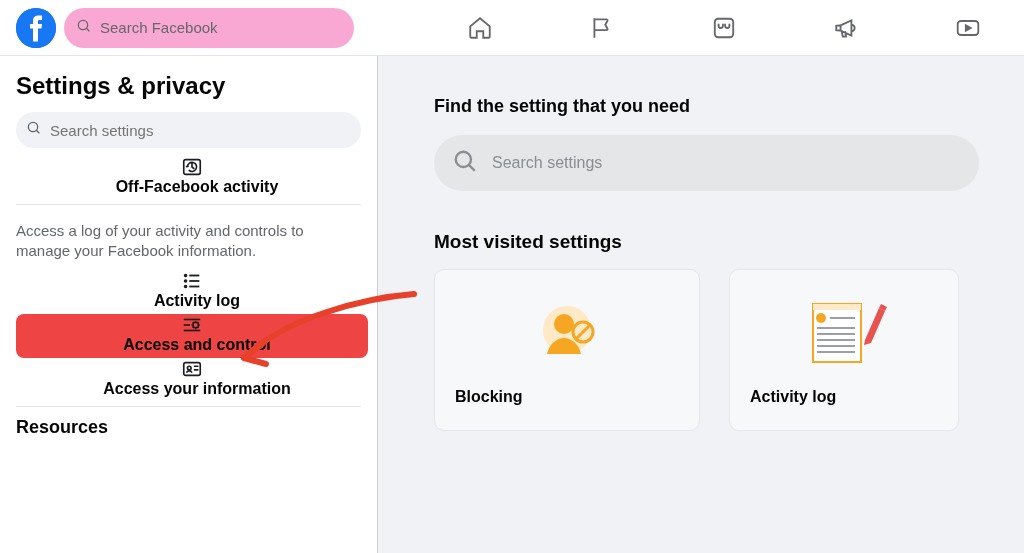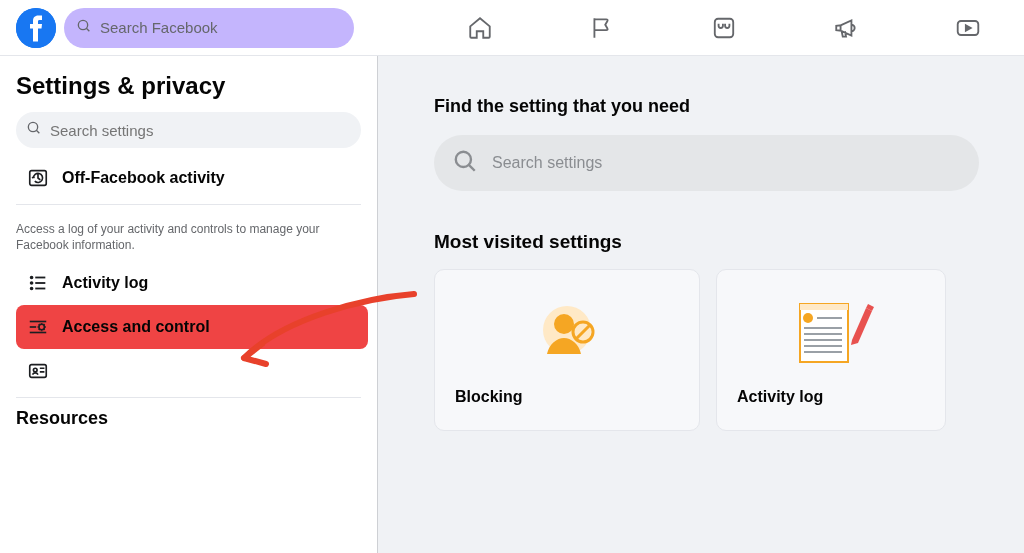--- a/index.html
+++ b/index.html
@@ -2,52 +2,52 @@
 <html><head>
   <meta charset="utf-8">
   <style>
     * { margin:0; padding:0; box-sizing:border-box; font-family: Helvetica, Arial, sans-serif; }
     body { background:#fff; width:1024px; height:553px; overflow:hidden; position:relative; }
 
     
     .topnav { height:56px; display:flex; align-items:center; padding:0 16px; border-bottom:1px solid #e4e6eb; position:relative; }
     .logo { width:40px; height:40px; border-radius:50%; background:#1877f2; display:flex; align-items:center; justify-content:center; flex-shrink:0; }
     .logo svg { width:40px; height:40px; }
-    .top-search { margin-left:8px; background:#c4b5fd; border-radius:50px; height:40px; width:290px; display:flex; align-items:center; padding:12px 12px; }
+    .top-search { margin-left:8px; background:#f9a8d4; border-radius:50px; height:40px; width:290px; display:flex; align-items:center; padding:12px 12px; }
     .top-search .mag { color:#65676b; flex-shrink:0; }
     .top-search input { border:none; background:transparent; outline:none; font-size:15px; color:#65676b; margin-left:8px; width:100%; }
     .top-search input::placeholder { color:#65676b; }
     .nav-icons { position:absolute; left:460px; top:0; height:56px; display:flex; align-items:center; gap:82px; }
     .nav-icon { color:#65676b; display:flex; align-items:center; justify-content:center; width:40px; height:40px; }
 
     .columns { display:flex; height:calc(553px - 56px); }
 
     
     .sidebar { width:378px; border-right:1px solid #ced0d4; padding:16px 9px 0 16px; overflow:hidden; }
     .side-h1 { font-size:24px; font-weight:700; color:#050505; margin-bottom:12px; }
     .side-search { background:#f0f2f5; border-radius:50px; height:36px; width:345px; display:flex; align-items:center; padding:0 10px; margin-bottom:8px; }
     .side-search .mag { color:#65676b; flex-shrink:0; }
     .side-search input { border:none; background:transparent; outline:none; font-size:15px; color:#65676b; margin-left:8px; width:100%; }
-    .side-item { display:flex; align-items:center; height:44px; padding:0 8px; border-radius:8px; cursor:pointer; }
+    .side-item { display:flex; align-items:center; height:44px; padding:0 8px; border-radius:8px; cursor:pointer;flex-direction:column; }
     .side-item.selected { background:#ef4444;align-items:center; }
     .side-item .icon { width:28px; display:flex; align-items:center; justify-content:center; color:#1c1e21; flex-shrink:0; }
     .side-item .label { font-size:16px; font-weight:600; color:#050505; margin-left:10px; }
     .divider { height:1px; background:#e4e6eb; margin:4px 0 10px; width:345px; }
     .sec-title { font-size:18px; font-weight:700; color:#050505; margin:6px 0 4px; }
-    .sec-desc { font-size:12px; color:#65676b; line-height:1.35; margin-bottom:8px; width:340px;margin-top:16px; }
+    .sec-desc { font-size:15px; color:#65676b; line-height:1.35; margin-bottom:8px; width:340px;margin-top:16px; }
 
     
     .main { flex:1; background:#f0f2f5; padding:40px 0 0 56px; overflow:hidden; }
     .main-h { font-size:18px; font-weight:700; color:#050505; margin-bottom:18px; }
     .main-search { background:#e4e6e8; border-radius:40px; height:56px; width:545px; display:flex; align-items:center; padding:0 18px; margin-bottom:40px; }
     .main-search .mag-lg { color:#8a8d91; flex-shrink:0; }
     .main-search input { border:none; background:transparent; outline:none; font-size:16px; color:#65676b; margin-left:14px; width:100%; }
     .main-search input::placeholder { color:#8a8d91; }
     .sub-h { font-size:19px; font-weight:700; color:#050505; margin-bottom:16px; }
-    .cards { display:flex; gap:16px; }
+    .cards { display:flex; gap:29px; }
     .card { background:#f7f8fa; border:1px solid #e4e6eb; border-radius:10px; width:266px; padding:26px 20px 20px; }
     .card .illus { height:72px; display:flex; align-items:flex-start; justify-content:center; margin-bottom:20px; }
     .card-title { font-size:16px; font-weight:700; color:#050505; margin-bottom:4px; }
     .card-desc { font-size:14px; color:#65676b; line-height:1.35; }
 
     
     .arrow { position:absolute; pointer-events:none; }
   </style>
 </head>
 <body>
@@ -155,20 +155,21 @@
     </div>
 
     <div class="side-item">
       <span class="icon">
         <svg width="22" height="22" viewBox="0 0 24 24" fill="none" stroke="currentColor" stroke-width="1.8">
             <rect x="3" y="5" width="18" height="14" rx="2"></rect>
             <circle cx="9" cy="11" r="2"></circle>
             <path d="M6 16c.6-1.3 1.8-2 3-2s2.4.7 3 2M14 9h5M14 13h5"></path>
           </svg>
       </span>
+      <span class="label">Access your information</span>
     </div>
 
 
     <div class="divider"></div>
 
     <div class="sec-title">Resources</div>
   </div>
 
   <div class="main">
     <div class="main-h">Find the setting that you need</div>

